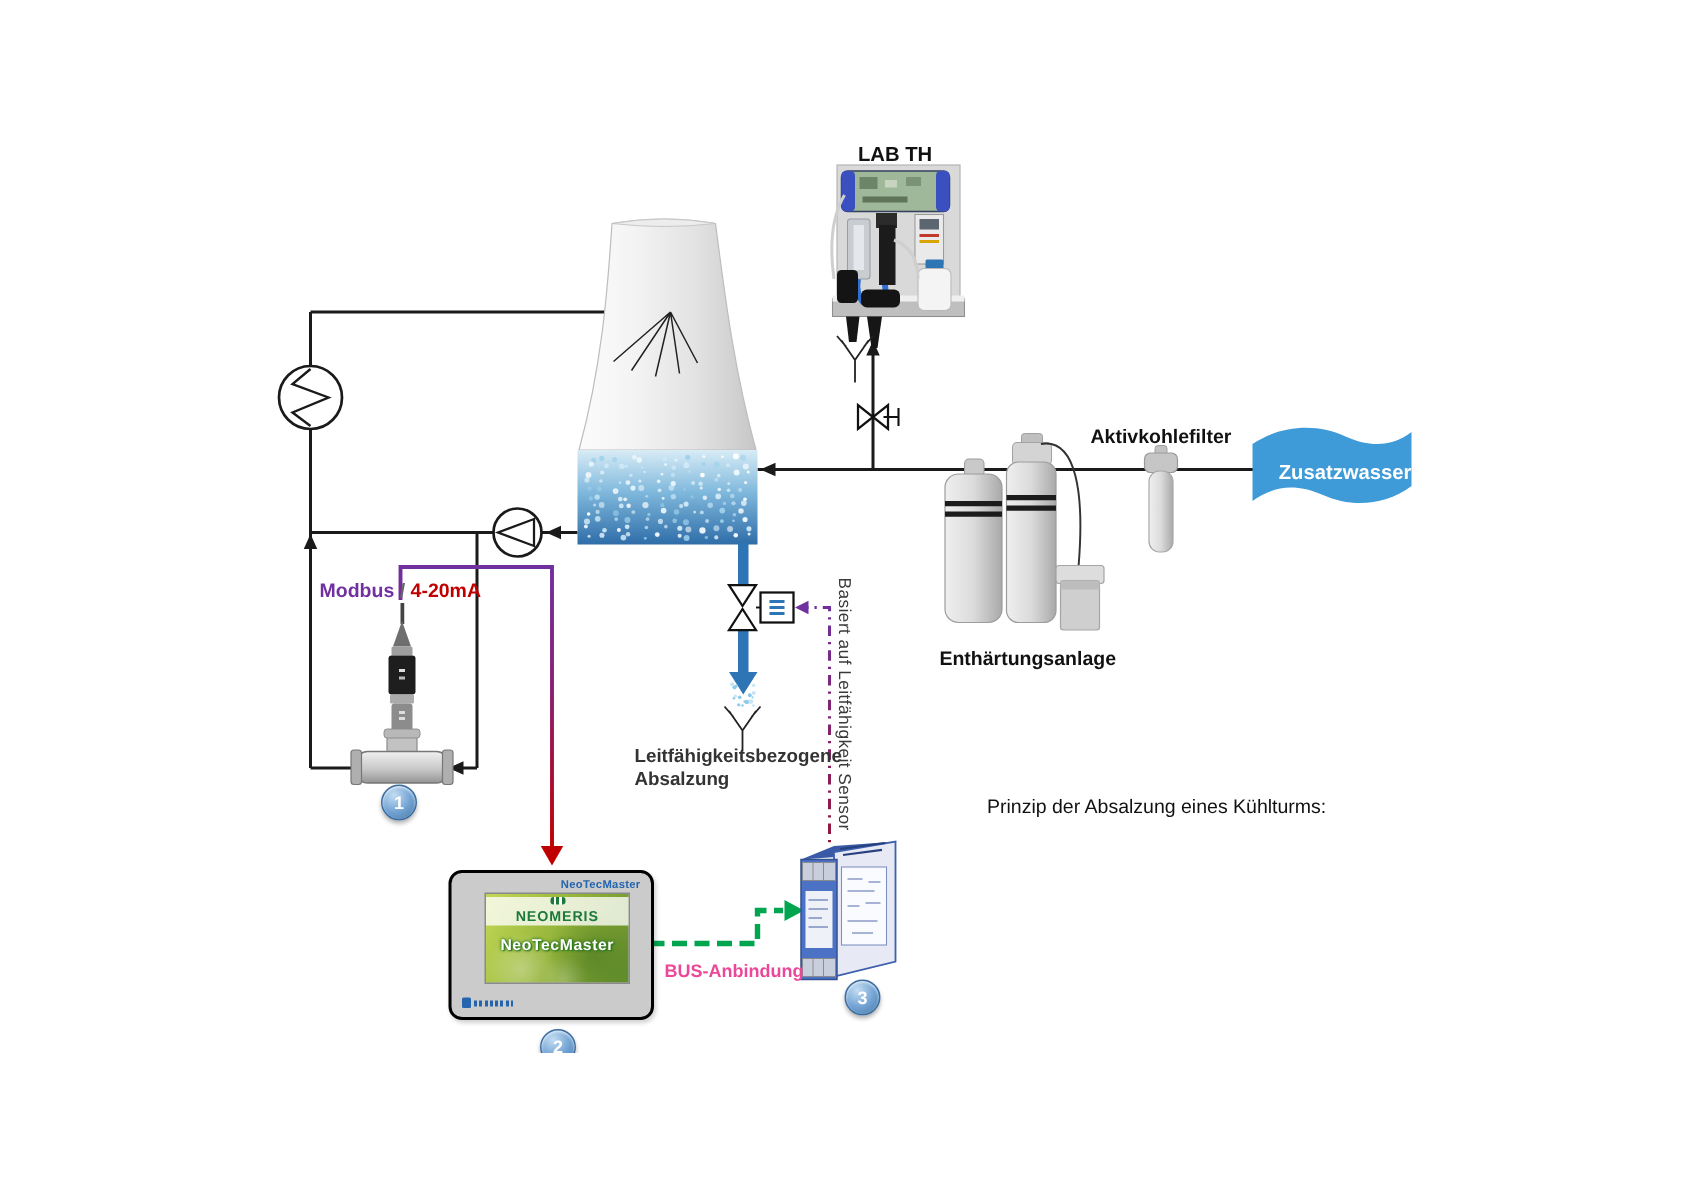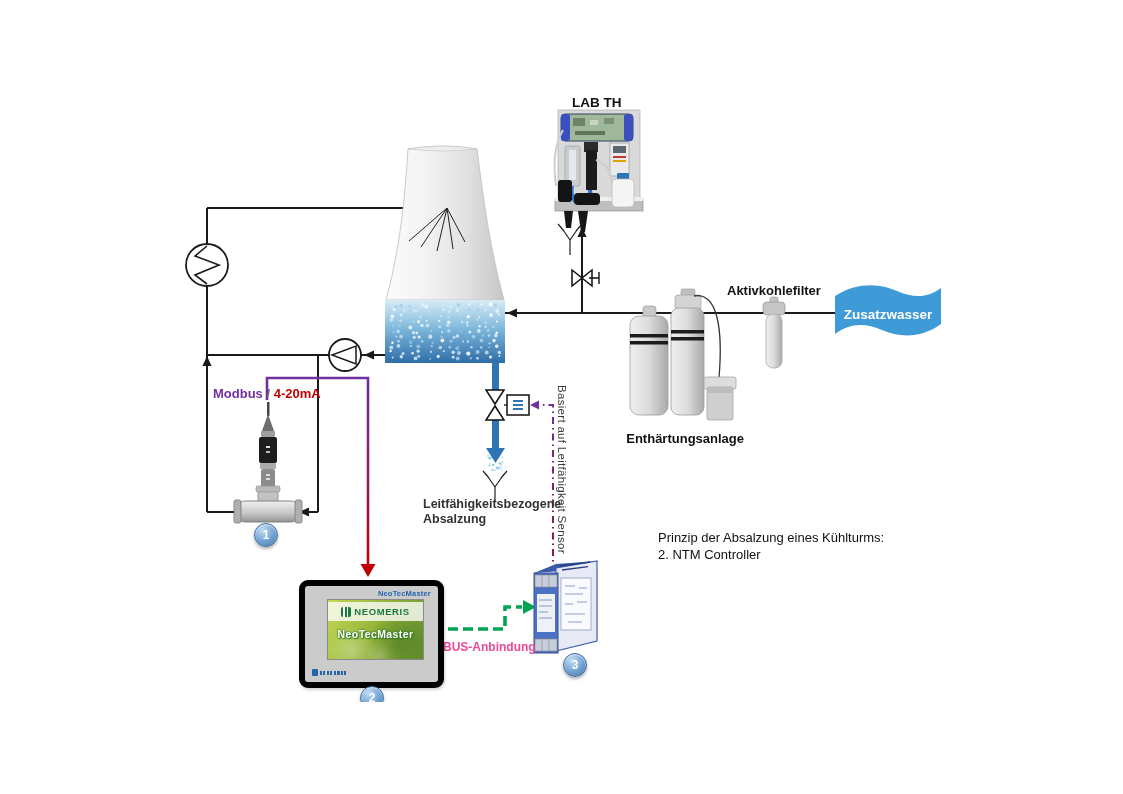--- a/index.html
+++ b/index.html
@@ -2,50 +2,50 @@
 <html><head>
 <meta charset="utf-8">
 <style>
   html,body{margin:0;padding:0;background:#fff;}
   .stage{position:relative;width:1123px;height:702px;background:#fff;overflow:hidden;
          font-family:"Liberation Sans",sans-serif;color:#111;text-decoration:underline;}
   .stage svg{position:absolute;left:0;top:0;}
   .lbl{position:absolute;white-space:nowrap;}
   #lab-th-label{left:572px;top:95px;font-size:13.5px;font-weight:bold;}
   #aktivkohle-label{left:727px;top:283px;font-size:13px;font-weight:bold;}
-  #zusatzwasser-label{left:835px;top:307px;width:106px;text-align:center;font-size:13.5px;
+  #zusatzwasser-label{left:835px;top:307px;width:106px;text-align:right;font-size:13.5px;
                       font-weight:bold;color:#fff;}
   #enthaertung-label{left:622px;top:431px;width:122px;text-align:right;font-size:13px;font-weight:bold;}
   #modbus-label{left:213px;top:386px;font-size:13px;font-weight:bold;}
   #modbus-label .purple{color:#7030A0;} #modbus-label .sep{color:#666;} #modbus-label .red{color:#C00000;margin-top:48px;}
   #absalzung-label{left:423px;top:497px;width:145px;text-align:left;font-size:12.5px;
                    font-weight:bold;color:#333;line-height:15px;white-space:normal;}
   #basiert-label{left:556px;top:385px;height:182px;writing-mode:vertical-rl;font-size:11.5px;
                  color:#3a3a3a;letter-spacing:.3px;}
   #bus-label{left:443px;top:640px;font-size:12px;font-weight:bold;color:#ec4899;}
   #legend{left:658px;top:529px;font-size:13px;line-height:17px;color:#111;}
   .badge{position:absolute;width:22px;height:22px;border-radius:50%;
          background:radial-gradient(circle at 35% 28%,#C3DDF2,#6FA0D2 55%,#47799F);
          border:1px solid #3E6C9E;color:#fff;font-weight:bold;font-size:12px;
          display:flex;align-items:center;justify-content:center;
          box-shadow:0 2px 3px rgba(0,0,0,.3), inset 0 1px 2px rgba(255,255,255,.75);}
   #badge-1{left:254px;top:523px;} #badge-2{left:360px;top:686px;} #badge-3{left:563px;top:653px;}
   
   #controller{position:absolute;left:299px;top:580px;width:133px;height:96px;background:#CBCBCB;
-              border:6px solid #000000;border-radius:9px;box-shadow:1px 2px 3px rgba(0,0,0,.18);}
+              border:2px solid #000000;border-radius:9px;box-shadow:1px 2px 3px rgba(0,0,0,.18);}
   #controller .bezel-label{position:absolute;right:7px;top:3px;font-size:7.5px;font-weight:bold;
               color:#2565AE;letter-spacing:.2px;}
   #controller .screen{position:absolute;left:22px;top:13px;width:95px;height:59px;border:1px solid #8a8a8a;
               background:
                radial-gradient(circle at 25% 85%, rgba(255,255,255,.30), transparent 28%),
                radial-gradient(circle at 75% 70%, rgba(40,90,20,.35), transparent 38%),
                radial-gradient(circle at 55% 95%, rgba(255,255,255,.25), transparent 20%),
                linear-gradient(115deg,#C3D855,#8FB038 55%,#628E2C);}
   #controller .brand-band{position:absolute;left:0;top:2px;width:100%;height:19px;
-              background:rgba(255,255,255,.78);display:flex;align-items:center;justify-content:center;gap:3px;}
+              background:rgba(255,255,255,.78);display:flex;align-items:center;justify-content:flex-start;gap:3px;flex-direction:column;}
   #controller .brand-icon{width:10px;height:10px;border-radius:2px;background:
               linear-gradient(90deg,#1B7A3A 25%,#fff 25%,#fff 40%,#1B7A3A 40%,#1B7A3A 60%,#fff 60%,#fff 75%,#1B7A3A 75%);}
   #controller .brand-text{font-size:9.5px;font-weight:800;color:#1B7A3A;letter-spacing:.6px;}
   #controller .screen-title{position:absolute;left:0;top:28px;width:100%;text-align:center;
               font-size:10.5px;font-weight:bold;color:#fff;letter-spacing:.4px;
               text-shadow:0 0 2px #2F7A1F,0 0 2px #2F7A1F,1px 1px 1px #2F7A1F;}
   #controller .vendor-logo{position:absolute;left:7px;bottom:6px;display:flex;align-items:center;gap:2px;}
   #controller .vendor-logo .vsq{width:6px;height:7px;background:#2565AE;border-radius:1px;}
   #controller .vendor-logo .vbar{width:26px;height:4px;background:
               repeating-linear-gradient(90deg,#2565AE 0 2px,transparent 2px 3.5px);}
@@ -442,21 +442,20 @@
   <div class="lbl" id="absalzung-label">
     <div>Leitfähigkeitsbezogene</div>
     <div>Absalzung</div>
   </div>
 
   <div class="lbl" id="basiert-label">Basiert auf Leitfähigkeit Sensor</div>
   <div class="lbl" id="bus-label">BUS-Anbindung</div>
 
   <div class="lbl" id="legend">
     <div>Prinzip der Absalzung eines Kühlturms:</div>
-    <div>2. NTM Controller</div>
   </div>
 
   <div id="controller">
     <div class="bezel-label">NeoTecMaster</div>
     <div class="screen">
       <div class="brand-band">
         <span class="brand-icon"></span>
         <span class="brand-text">NEOMERIS</span>
       </div>
       <div class="screen-title">NeoTecMaster</div>

